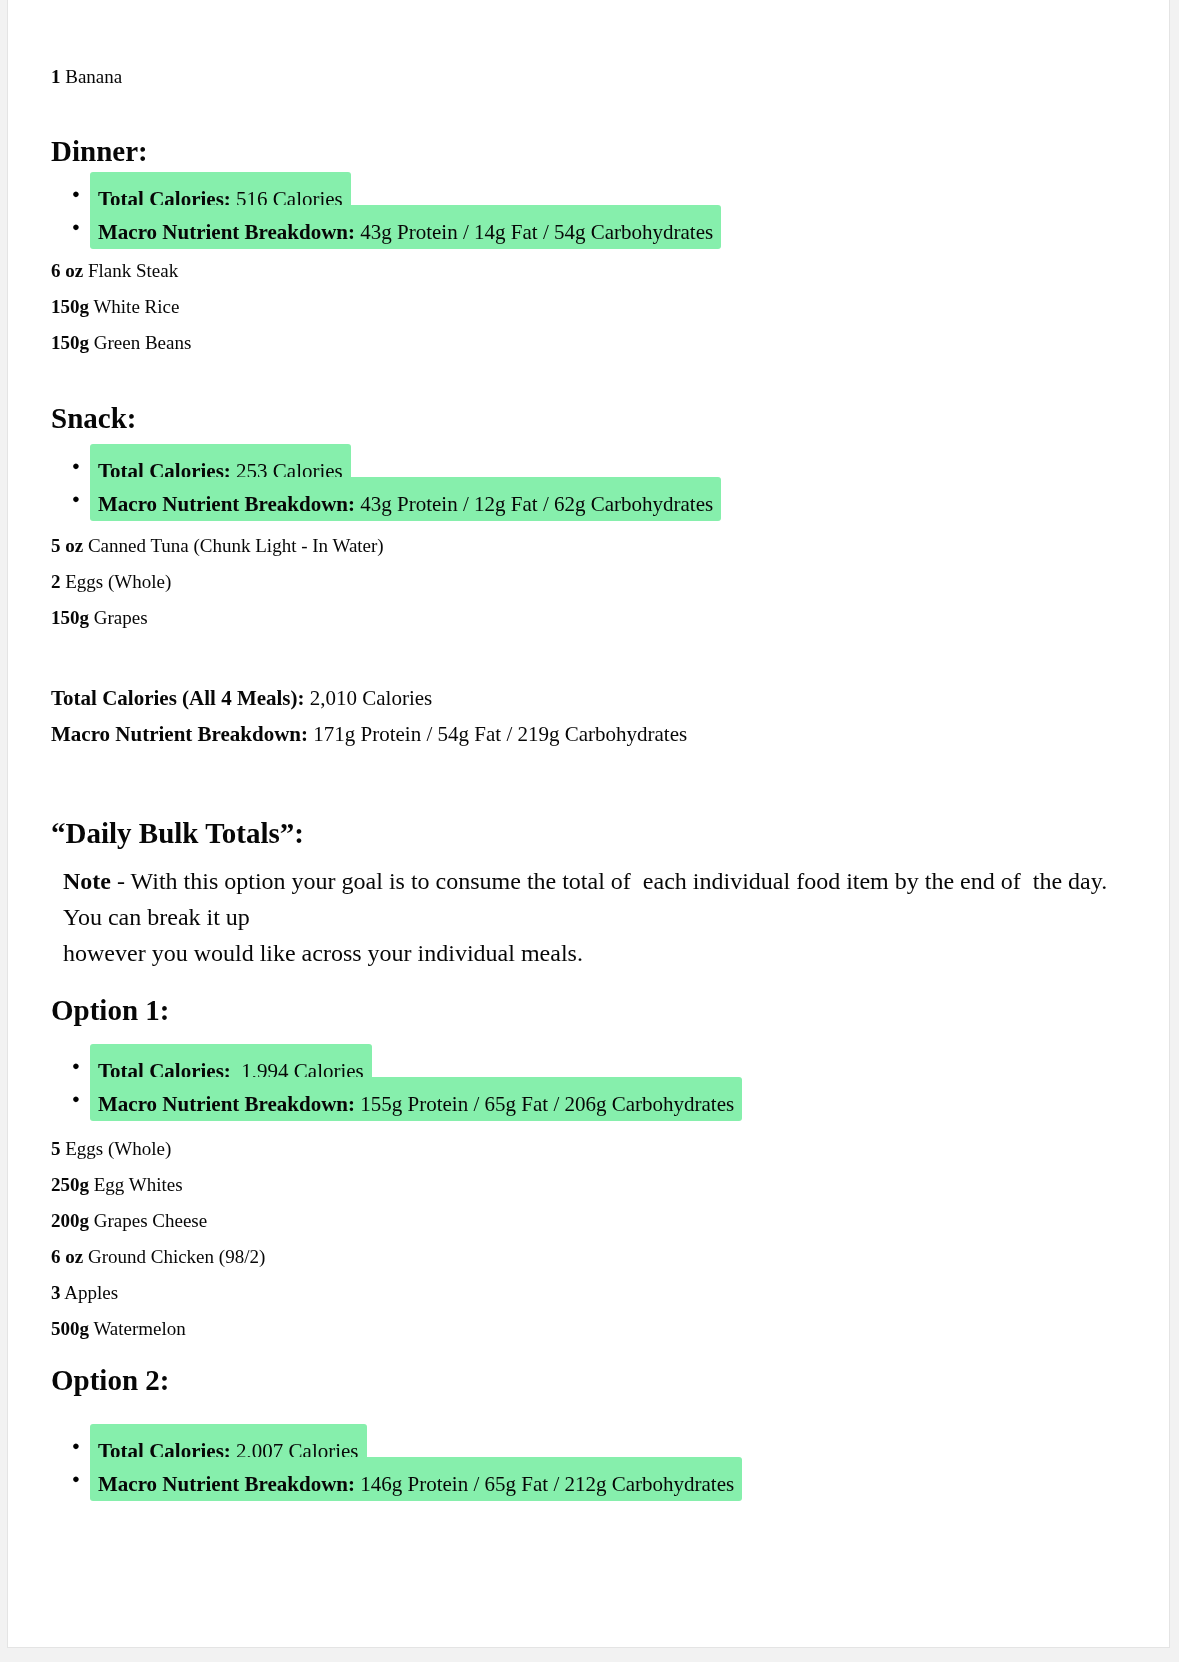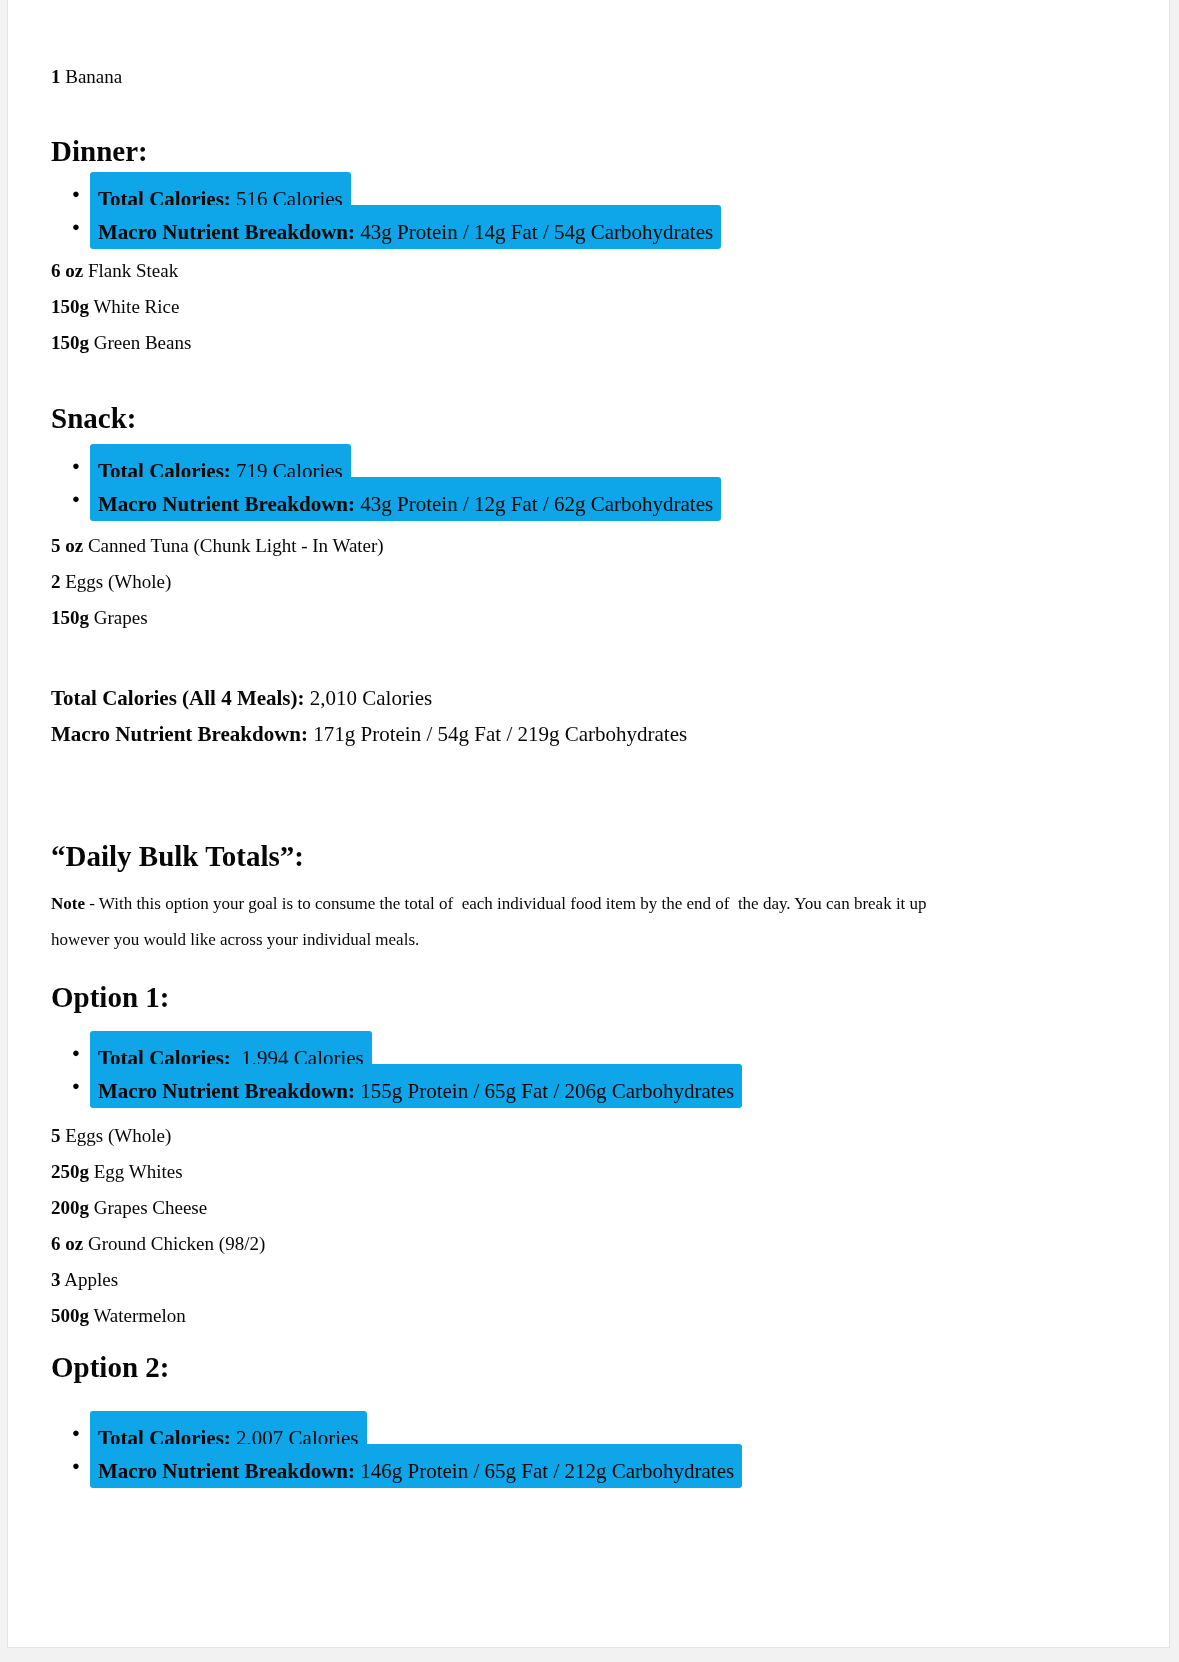--- a/index.html
+++ b/index.html
@@ -42,37 +42,37 @@
   }
   .dot {
     font-size: 13px;
     width: 12px;
     margin-right: 6px;
     color: #000;
     flex: 0 0 auto;
   }
   .hl {
     display: inline-block;
-    background: #0ea5e9;
+    background: #86efac;
     border-radius: 3px;
     padding: 14px 8px 3px 8px;
     font-size: 21px;
     line-height: 27px;
     white-space: pre-wrap;
   }
   .tot {
     font-size: 21px;
     line-height: 36px;
     white-space: pre-wrap;
   }
   .note {
-    font-size: 17px;
+    font-size: 24px;
     line-height: 36px;
     white-space: pre-wrap;
-    margin: 0;
+    margin: 12px;
   }
 </style>
 </head>
 <body>
 
 <div class="page">
 
   <div class="line"><b>1</b><span class="pre"> Banana</span></div>
 
   <h3 class="heading" style="margin-top:38px">Dinner:</h3>
@@ -92,40 +92,40 @@
     <div class="line"><b>6 oz</b><span class="pre"> Flank Steak</span></div>
     <div class="line"><b>150g</b><span class="pre"> White Rice</span></div>
     <div class="line"><b>150g</b><span class="pre"> Green Beans</span></div>
   </div>
 
   <h3 class="heading" style="margin-top:39px">Snack:</h3>
 
   <div class="bullets" style="margin-top:13px">
     <div class="bullet-row">
       <span class="dot">●</span>
-      <span class="hl"><b>Total Calories:</b><span class="pre"> 719 Calories</span></span>
+      <span class="hl"><b>Total Calories:</b><span class="pre"> 253 Calories</span></span>
     </div>
     <div class="bullet-row">
       <span class="dot">●</span>
       <span class="hl"><b>Macro Nutrient Breakdown:</b><span class="pre"> 43g Protein / 12g Fat / 62g Carbohydrates</span></span>
     </div>
   </div>
 
   <div style="margin-top:13px">
     <div class="line"><b>5 oz</b><span class="pre"> Canned Tuna (Chunk Light - In Water)</span></div>
     <div class="line"><b>2</b><span class="pre"> Eggs (Whole)</span></div>
     <div class="line"><b>150g</b><span class="pre"> Grapes</span></div>
   </div>
 
   <div style="margin-top:44px">
     <div class="tot"><b>Total Calories (All 4 Meals):</b><span class="pre"> 2,010 Calories</span></div>
     <div class="tot"><b>Macro Nutrient Breakdown:</b><span class="pre"> 171g Protein / 54g Fat / 219g Carbohydrates</span></div>
   </div>
 
-  <h3 class="heading" style="margin-top:86px">“Daily Bulk Totals”:</h3>
+  <h3 class="heading" style="margin-top:63px">“Daily Bulk Totals”:</h3>
 
   <p class="note" style="margin-top:12px"><b>Note</b><span class="pre"> - With this option your goal is to consume the total of  each individual food item by the end of  the day. You can break it up
 however you would like across your individual meals.</span></p>
 
   <h3 class="heading" style="margin-top:21px">Option 1:</h3>
 
   <div class="bullets" style="margin-top:21px">
     <div class="bullet-row">
       <span class="dot">●</span>
       <span class="hl"><b>Total Calories:</b><span class="pre">  1,994 Calories</span></span>

